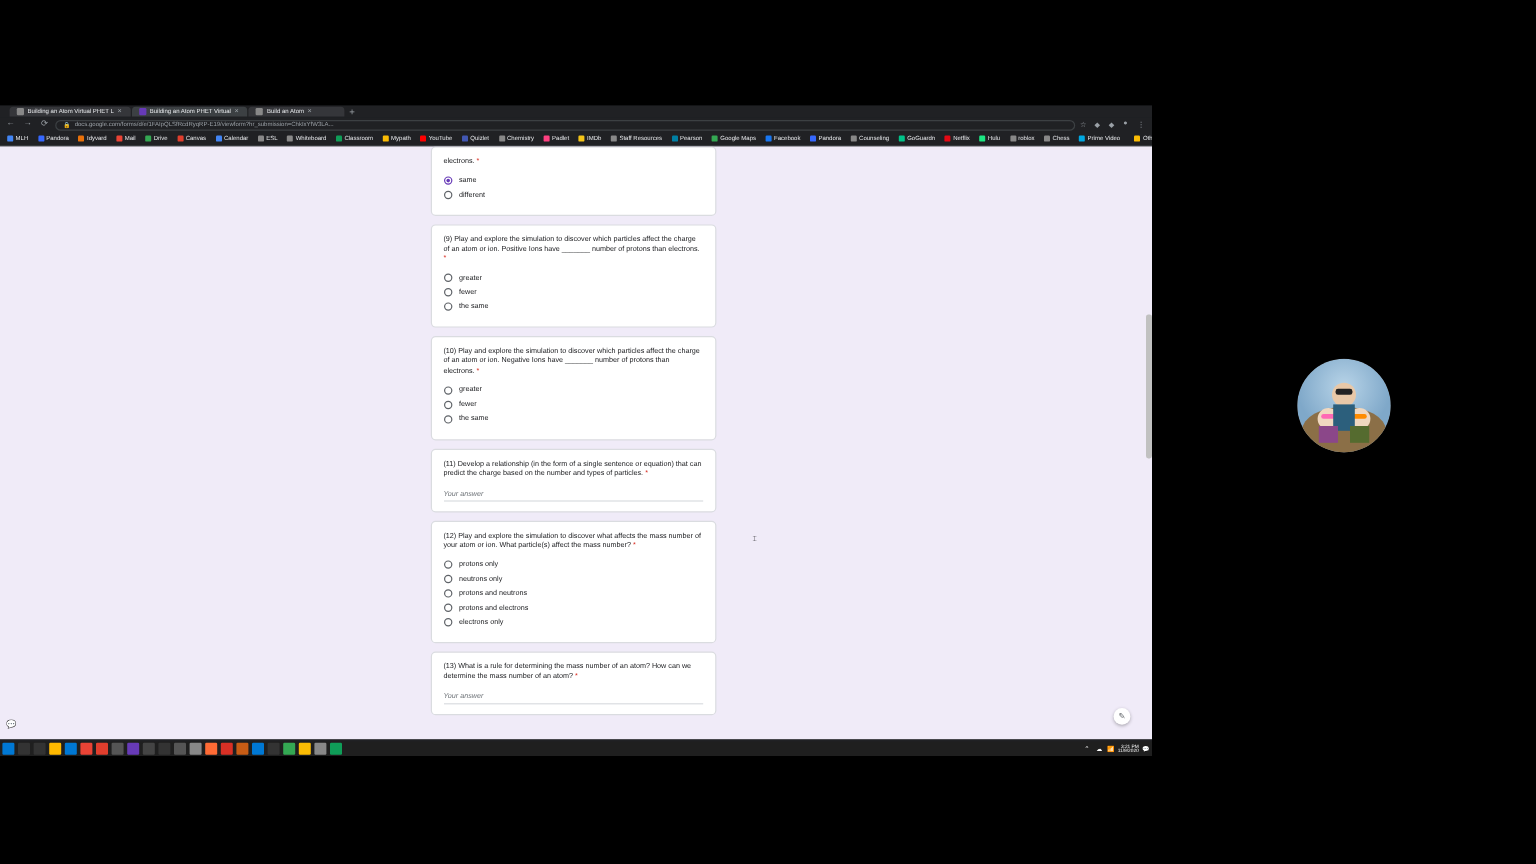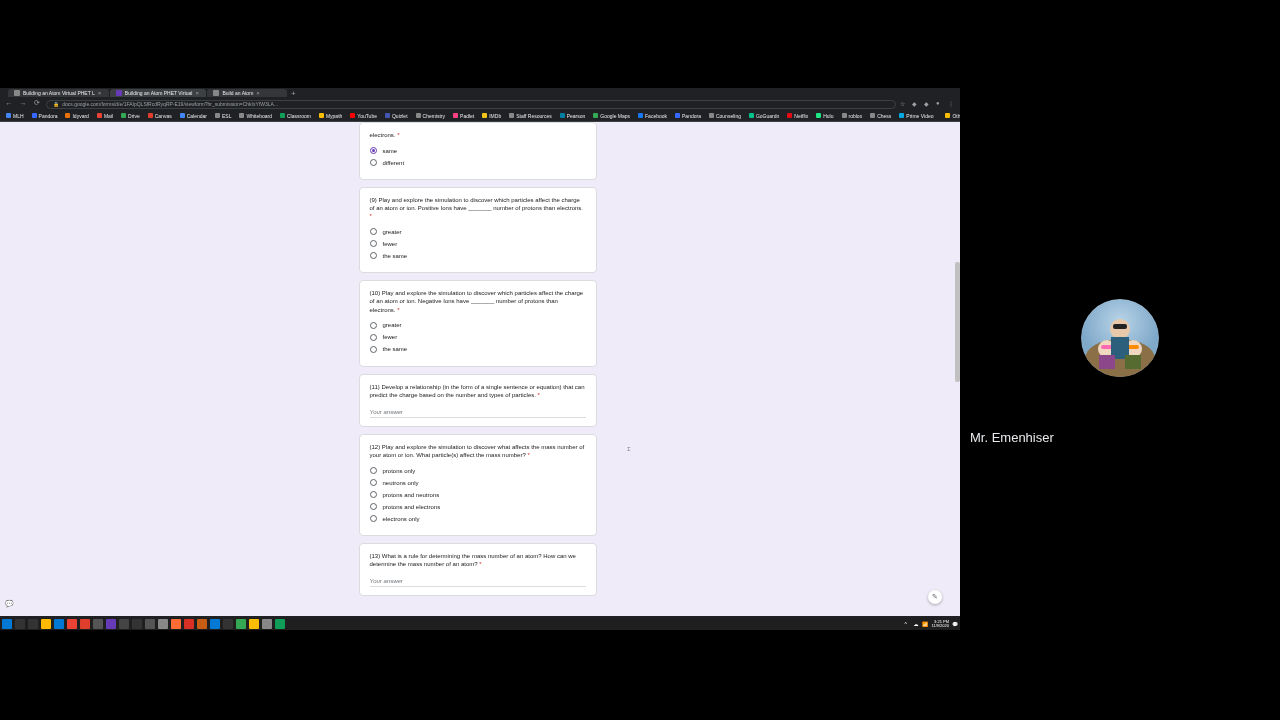--- a/index.html
+++ b/index.html
@@ -390,14 +390,13 @@
       <rect x="32" y="25" width="14" height="5" fill="#222" rx="2"></rect>
       <circle cx="26" cy="50" r="9" fill="#f0d8c0"></circle>
       <rect x="20" y="46" width="12" height="4" fill="#ff69b4" rx="2"></rect>
       <circle cx="52" cy="50" r="9" fill="#f0d8c0"></circle>
       <rect x="46" y="46" width="12" height="4" fill="#ff8c00" rx="2"></rect>
       <rect x="30" y="38" width="18" height="22" fill="#2c5f7c"></rect>
       <rect x="18" y="56" width="16" height="14" fill="#8b4789"></rect>
       <rect x="44" y="56" width="16" height="14" fill="#556b2f"></rect>
     </svg>
   </div>
-  <div class="presenter-name">Mr. Emenhiser</div>
 </div>
 
 </body></html>

